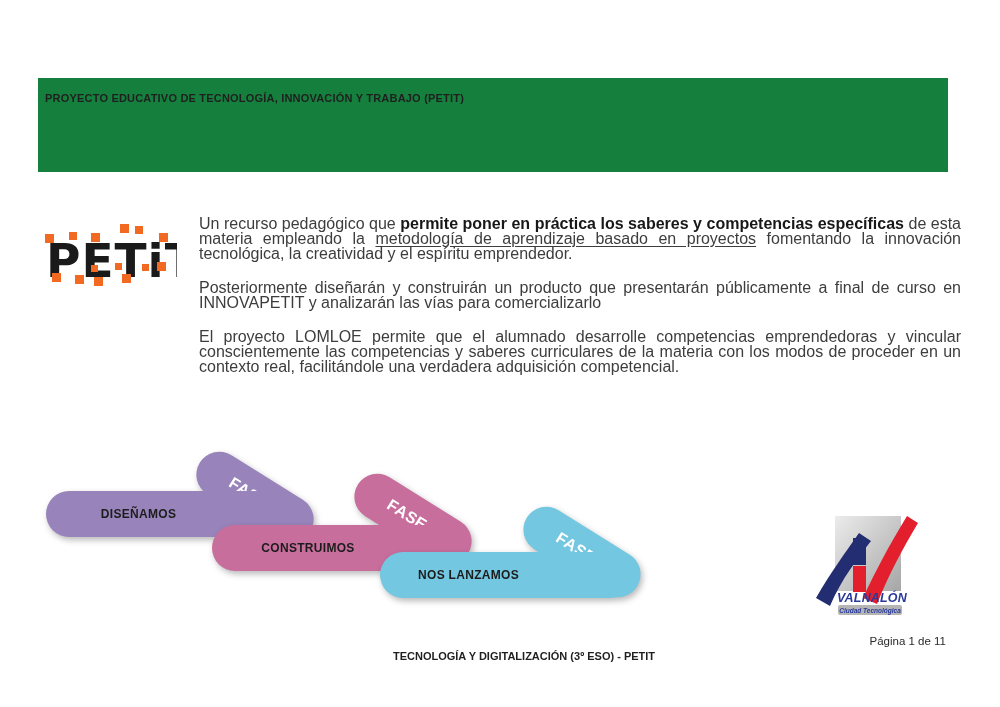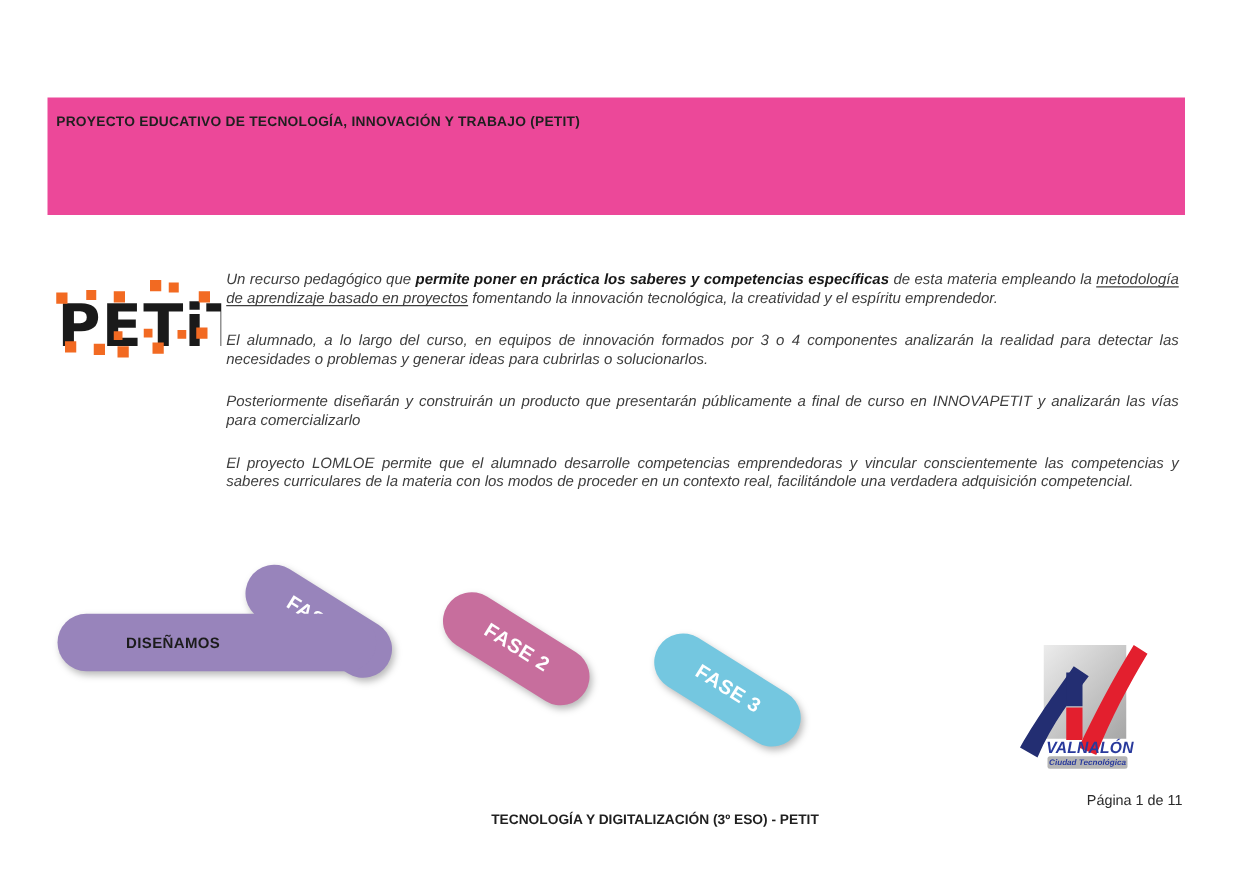--- a/index.html
+++ b/index.html
@@ -3,37 +3,37 @@
 <meta charset="utf-8">
 <style>
   html,body{margin:0;padding:0;background:#ffffff;}
   .page{
     position:relative;width:1000px;height:707px;background:#ffffff;overflow:hidden;
     font-family:"Liberation Sans","DejaVu Sans",sans-serif;
   }
   
   .banner{
     position:absolute;left:38px;top:78px;width:910px;height:94px;
-    background:#ec4899;box-sizing:border-box;padding:14px 7px 0 7px;
+    background:#15803d;box-sizing:border-box;padding:14px 7px 0 7px;
   }
   .banner-title{
     font-size:11px;font-weight:bold;color:#1f1f1f;letter-spacing:.2px;
   }
   .banner-right{
     position:absolute;right:7px;top:34px;text-align:right;color:#ffffff;line-height:1;
   }
   .banner-lomloe{font-size:14.5px;font-weight:400;letter-spacing:.3px;}
   .banner-line2{margin-top:7px;font-size:15px;font-weight:400;letter-spacing:.2px;}
   .banner-line2 b{font-weight:bold;}
   
   .petit-logo{position:absolute;left:42px;top:212px;width:135px;height:85px;}
   
   .body-text{
-    position:absolute;left:181px;top:216px;width:762px;
-    font-size:12px;line-height:15px;color:#3d3d3d;text-align:justify;font-style:italic;
+    position:absolute;left:199px;top:216px;width:762px;
+    font-size:16px;line-height:15px;color:#3d3d3d;text-align:justify;
   }
   .body-text p{margin:0 0 19px 0;}
   .body-text b{color:#181818;font-weight:bold;}
   .body-text u{text-underline-offset:2px;}
   
   .phase{position:absolute;inset:0;filter:drop-shadow(2px 3px 3px rgba(0,0,0,.28));}
   .phase-bar{
     position:absolute;height:46px;border-radius:23px;
     display:flex;align-items:center;justify-content:center;box-sizing:border-box;
   }
@@ -105,43 +105,48 @@
         <rect x="73" y="51" width="7" height="7"></rect>
         <rect x="80" y="62" width="9" height="9"></rect>
         <rect x="100" y="52" width="7" height="7"></rect>
         <rect x="115" y="50" width="9" height="9"></rect>
       </g>
     </svg>
   </div>
 
   <div class="body-text">
     <p><span>Un recurso pedagógico que </span><b>permite poner en práctica los saberes y competencias específicas</b><span> de esta materia empleando la </span><u>metodología de aprendizaje basado en proyectos</u><span> fomentando la innovación tecnológica, la creatividad y el espíritu emprendedor.</span></p>
-    <p>El alumnado, a lo largo del curso, en equipos de innovación formados por 3 o 4 componentes analizarán la realidad para detectar las necesidades o problemas y generar ideas para cubrirlas o solucionarlos.</p>
     <p>Posteriormente diseñarán y construirán un producto que presentarán públicamente a final de curso en INNOVAPETIT y analizarán las vías para comercializarlo</p>
     <p>El proyecto LOMLOE permite que el alumnado desarrolle competencias emprendedoras y vincular conscientemente las competencias y saberes curriculares de la materia con los modos de proceder en un contexto real, facilitándole una verdadera adquisición competencial.</p>
   </div>
 
   <div class="phase">
     <div class="phase-diag diag1 c-purple">
       <span class="fase-label">FASE 1</span>
     </div>
     <div class="phase-bar bar1 c-purple">
       <span class="phase-label">DISEÑAMOS</span>
     </div>
   </div>
 
   <div class="phase">
     <div class="phase-diag diag2 c-pink">
       <span class="fase-label">FASE 2</span>
     </div>
+    <div class="phase-bar bar2 c-pink">
+      <span class="phase-label">CONSTRUIMOS</span>
+    </div>
   </div>
 
   <div class="phase">
     <div class="phase-diag diag3 c-blue">
       <span class="fase-label">FASE 3</span>
+    </div>
+    <div class="phase-bar bar3 c-blue">
+      <span class="phase-label">NOS LANZAMOS</span>
     </div>
   </div>
 
   <svg class="valnalon" viewBox="0 0 110 108">
     <defs>
       <linearGradient id="grayGrad" x1="0" y1="0" x2="1" y2="1">
         <stop offset="0" stop-color="#ececec"></stop>
         <stop offset="1" stop-color="#a6a6a6"></stop>
       </linearGradient>
     </defs>

